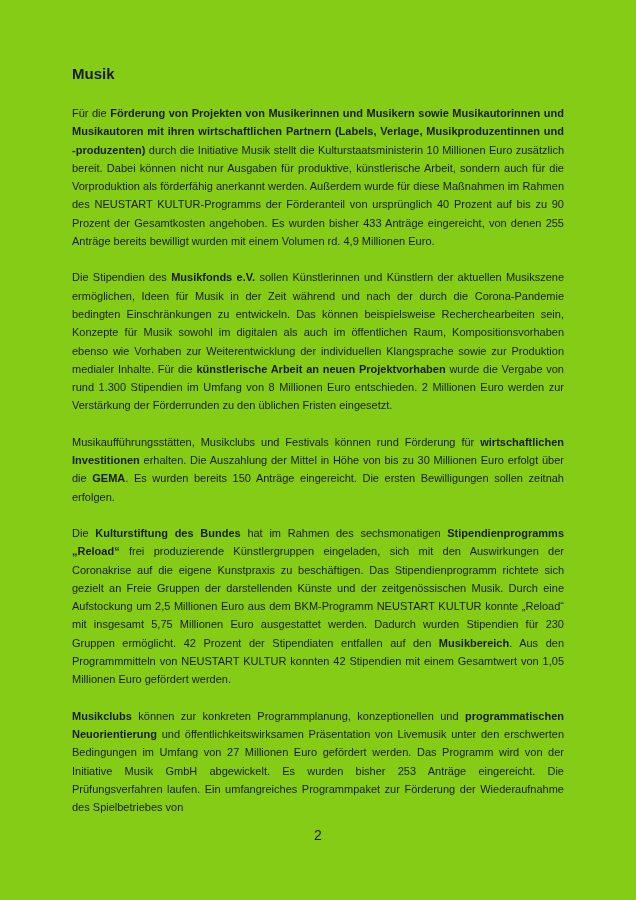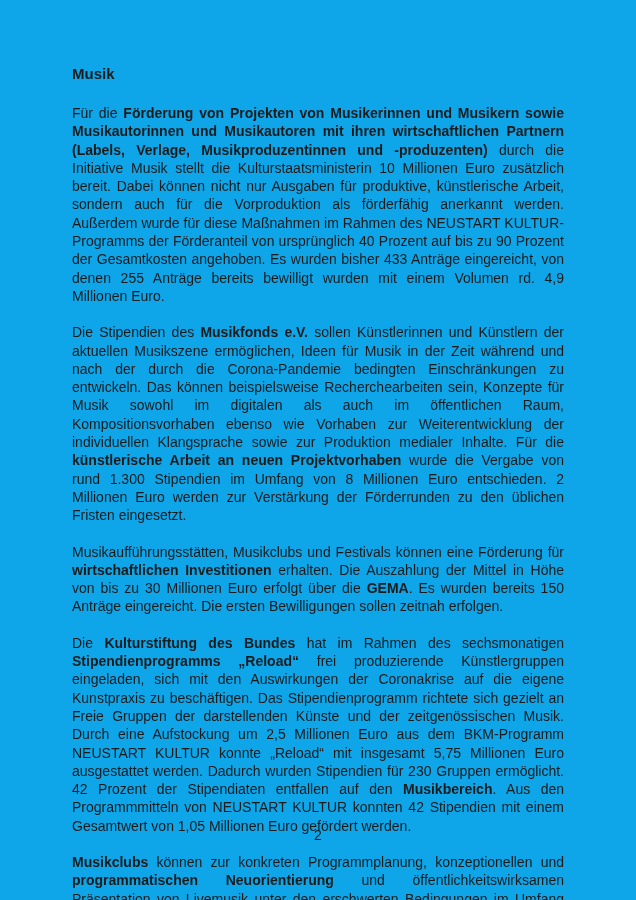--- a/index.html
+++ b/index.html
@@ -13,31 +13,31 @@
     font-family: "Liberation Sans", sans-serif;
     color: #1b1b1b;
     overflow: hidden;
   }
   .page {
     position: relative;
     width: 636px;
     height: 900px;
     box-sizing: border-box;
     padding: 64px 72px 0 72px;
-    background: #0ea5e9;
+    background: #84cc16;
   }
   .heading {
     font-size: 15px;
     font-weight: bold;
     margin: 0 0 21px 0;
     line-height: 19px;
   }
   .doc-body p {
     margin: 0 0 18px 0;
-    font-size: 14px;
+    font-size: 11px;
     line-height: 18.3px;
     text-align: justify;
     hyphens: auto;
     -webkit-hyphens: auto;
   }
   .b {
     font-weight: bold;
   }
   .footer {
     position: absolute;
@@ -51,19 +51,19 @@
 </style>
 </head>
 <body>
 
 <div class="page">
   <h1 class="heading">Musik</h1>
 
   <div class="doc-body">
       <p><span>Für die </span><span class="b">Förderung von Projekten von Musikerinnen und Musikern sowie Musikautorinnen und Musikautoren mit ihren wirtschaftlichen Partnern (Labels, Verlage, Musikproduzentinnen und -produzenten)</span><span> durch die Initiative Musik stellt die Kulturstaatsministerin 10 Millionen Euro zusätzlich bereit. Dabei können nicht nur Ausgaben für produktive, künstlerische Arbeit, sondern auch für die Vorproduktion als förderfähig anerkannt werden. Außerdem wurde für diese Maßnahmen im Rahmen des NEUSTART KULTUR-Programms der Förderanteil von ursprünglich 40 Prozent auf bis zu 90 Prozent der Gesamtkosten angehoben. Es wurden bisher 433 Anträge eingereicht, von denen 255 Anträge bereits bewilligt wurden mit einem Volumen rd. 4,9 Millionen Euro.</span></p>
       <p><span>Die Stipendien des </span><span class="b">Musikfonds e.V.</span><span> sollen Künstlerinnen und Künstlern der aktuellen Musikszene ermöglichen, Ideen für Musik in der Zeit während und nach der durch die Corona-Pandemie bedingten Einschränkungen zu entwickeln. Das können beispielsweise Recherchearbeiten sein, Konzepte für Musik sowohl im digitalen als auch im öffentlichen Raum, Kompositionsvorhaben ebenso wie Vorhaben zur Weiterentwicklung der individuellen Klangsprache sowie zur Produktion medialer Inhalte. Für die </span><span class="b">künstlerische Arbeit an neuen Projektvorhaben</span><span> wurde die Vergabe von rund 1.300 Stipendien im Umfang von 8 Millionen Euro entschieden. 2 Millionen Euro werden zur Verstärkung der Förderrunden zu den üblichen Fristen eingesetzt.</span></p>
-      <p><span>Musikaufführungsstätten, Musikclubs und Festivals können eine Förderung für </span><span class="b">wirtschaftlichen Investitionen</span><span> erhalten. Die Auszahlung der Mittel in Höhe von bis zu 30 Millionen Euro erfolgt über die </span><span class="b">GEMA</span><span>. Es wurden bereits 150 Anträge eingereicht. Die ersten Bewilligungen sollen zeitnah erfolgen.</span></p>
+      <p><span>Musikaufführungsstätten, Musikclubs und Festivals können rund Förderung für </span><span class="b">wirtschaftlichen Investitionen</span><span> erhalten. Die Auszahlung der Mittel in Höhe von bis zu 30 Millionen Euro erfolgt über die </span><span class="b">GEMA</span><span>. Es wurden bereits 150 Anträge eingereicht. Die ersten Bewilligungen sollen zeitnah erfolgen.</span></p>
       <p><span>Die </span><span class="b">Kulturstiftung des Bundes</span><span> hat im Rahmen des sechsmonatigen </span><span class="b">Stipendienprogramms „Reload“</span><span> frei produzierende Künstlergruppen eingeladen, sich mit den Auswirkungen der Coronakrise auf die eigene Kunstpraxis zu beschäftigen. Das Stipendienprogramm richtete sich gezielt an Freie Gruppen der darstellenden Künste und der zeitgenössischen Musik. Durch eine Aufstockung um 2,5 Millionen Euro aus dem BKM-Programm NEUSTART KULTUR konnte „Reload“ mit insgesamt 5,75 Millionen Euro ausgestattet werden. Dadurch wurden Stipendien für 230 Gruppen ermöglicht. 42 Prozent der Stipendiaten entfallen auf den </span><span class="b">Musikbereich</span><span>. Aus den Programmmitteln von NEUSTART KULTUR konnten 42 Stipendien mit einem Gesamtwert von 1,05 Millionen Euro gefördert werden.</span></p>
       <p><span class="b">Musikclubs</span><span> können zur konkreten Programmplanung, konzeptionellen und </span><span class="b">programmatischen Neuorientierung</span><span> und öffentlichkeitswirksamen Präsentation von Livemusik unter den erschwerten Bedingungen im Umfang von 27 Millionen Euro gefördert werden. Das Programm wird von der Initiative Musik GmbH abgewickelt. Es wurden bisher 253 Anträge eingereicht. Die Prüfungsverfahren laufen. Ein umfangreiches Programmpaket zur Förderung der Wiederaufnahme des Spielbetriebes von </span></p>
     </div>
 
   <div class="footer">2</div>
 </div>
 
 </body></html>

